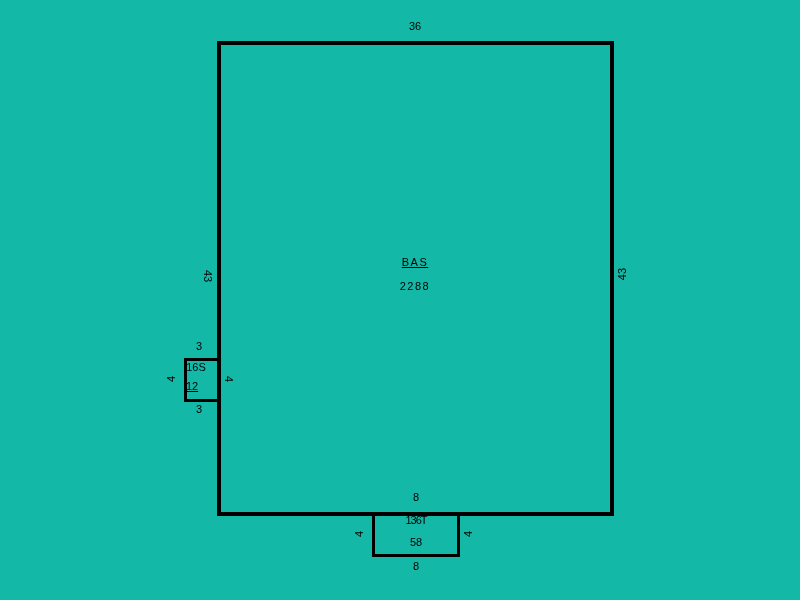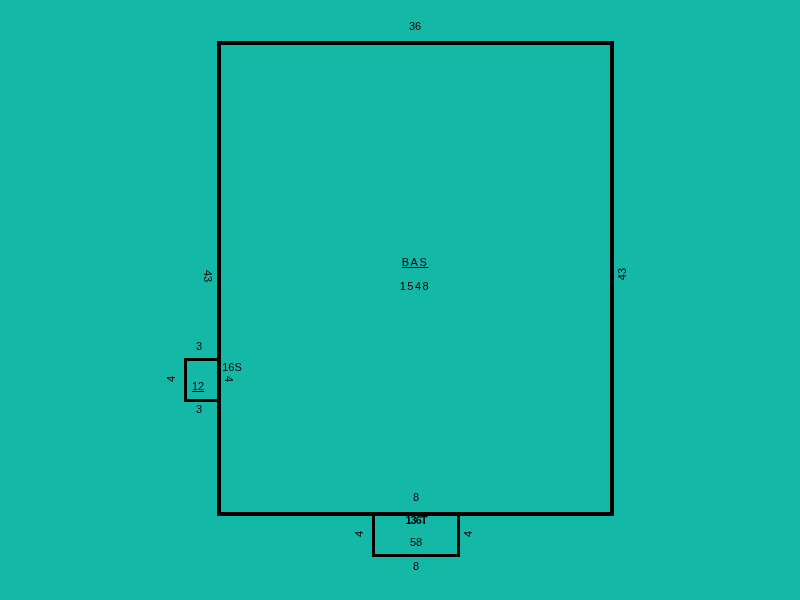--- a/index.html
+++ b/index.html
@@ -41,45 +41,45 @@
   .dim-bas-left   { left: 197px; top: 269px; width: 20px; height: 14px; }
   .dim-bas-right  { left: 613px; top: 267px; width: 20px; height: 14px; }
   .code-bas       { left: 385px; top: 256px; width: 60px; letter-spacing: 1.5px; text-decoration: underline; }
   .area-bas       { left: 385px; top: 280px; width: 60px; letter-spacing: 1.5px; }
 
   
   .dim-16s-top    { left: 189px; top: 340px; width: 20px; }
   .dim-16s-bottom { left: 189px; top: 403px; width: 20px; }
   .dim-16s-left   { left: 162px; top: 372px; width: 20px; height: 14px; }
   .dim-16s-right  { left: 218px; top: 372px; width: 20px; height: 14px; }
-  .code-16s       { left: 185px; top: 361px; width: 22px; padding-left: 36px; }
-  .area-16s       { left: 178px; top: 380px; width: 40px; text-decoration: underline; }
+  .code-16s       { left: 185px; top: 361px; width: 22px; }
+  .area-16s       { left: 172px; top: 380px; width: 40px; text-decoration: underline; }
 
   
   .dim-136t-top    { left: 406px; top: 491px; width: 20px; }
   .dim-136t-bottom { left: 406px; top: 560px; width: 20px; }
   .dim-136t-left   { left: 350px; top: 527px; width: 20px; height: 14px; }
   .dim-136t-right  { left: 459px; top: 527px; width: 20px; height: 14px; }
-  .code-136t       { left: 394px; top: 514px; width: 44px; letter-spacing: -1px; font-weight: bold; }
+  .code-136t       { left: 394px; top: 514px; width: 44px; letter-spacing: -1px; }
   .area-136t       { left: 394px; top: 536px; width: 44px; }
 </style>
 </head>
 <body>
 
 <div class="canvas">
 
   <div class="rect main-rect"></div>
   <div class="rect left-ext"></div>
   <div class="rect bottom-ext"></div>
 
   <span class="lbl dim-bas-top">36</span>
   <span class="lbl rot-cw dim-bas-left">43</span>
   <span class="lbl rot-ccw dim-bas-right">43</span>
   <span class="lbl code-bas">BAS</span>
-  <span class="lbl area-bas">1548</span>
+  <span class="lbl area-bas">2288</span>
 
   <span class="lbl dim-16s-top">3</span>
   <span class="lbl dim-16s-bottom">3</span>
   <span class="lbl rot-ccw dim-16s-left">4</span>
   <span class="lbl rot-cw dim-16s-right">4</span>
   <span class="lbl code-16s">16S</span>
   <span class="lbl area-16s">12</span>
 
   <span class="lbl dim-136t-top">8</span>
   <span class="lbl dim-136t-bottom">8</span>

